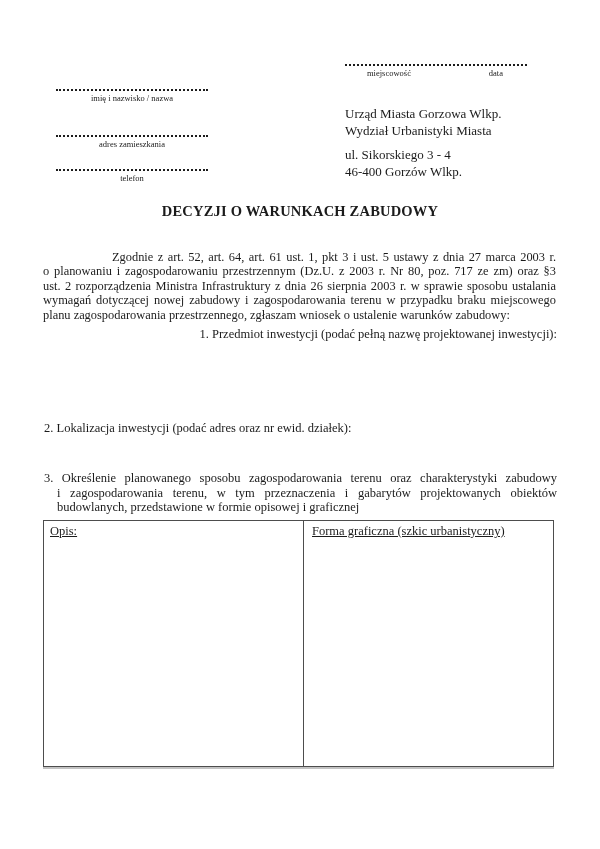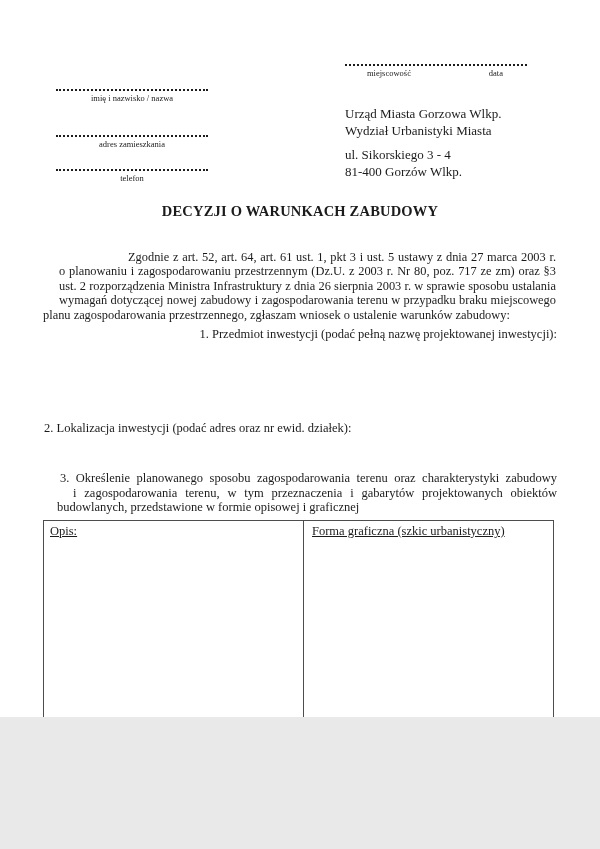--- a/index.html
+++ b/index.html
@@ -1,19 +1,19 @@
 <!DOCTYPE html>
 <html><head>
 <meta charset="utf-8">
 <style>
   * { margin:0; padding:0; box-sizing:border-box; }
   html,body { background:#e9e9e9; }
   body { font-family:"Liberation Serif","DejaVu Serif",serif; color:#1b1b1b; }
   .page {
-    position:relative; width:600px; height:717px; margin:0 auto;
+    position:relative; width:600px; height:849px; margin:0 auto;
     background:#ffffff; overflow:hidden;
   }
 
   
   .dotline { height:11px; border-bottom:2px dotted #1c1c1c; }
 
   
   .place-date { position:absolute; left:345px; top:55px; width:182px; }
   .place-date .sublabels {
     display:flex; justify-content:space-between;
@@ -30,21 +30,21 @@
   
   .office { position:absolute; left:345px; top:105px; font-weight:normal; font-size:13px; line-height:17px; }
   .office .gap { height:7px; }
 
   
   .title { position:absolute; top:203px; left:0; width:100%; text-align:center;
            font-weight:bold; font-size:14.5px; line-height:17px; letter-spacing:0.2px; }
 
   
   .intro { position:absolute; top:250px; left:43px; width:513px; font-size:12.4px; line-height:14.4px; }
-  .jline { text-align:justify; text-align-last:justify; white-space:nowrap; overflow:hidden;margin-left:16px; }
+  .jline { text-align:justify; text-align-last:justify; white-space:nowrap; overflow:hidden; }
   .intro .line:first-child { text-indent:69px; }
 
   
   .item { position:absolute; left:44px; width:513px; font-size:12.5px; line-height:14.6px; }
   .item-1 { top:327px;text-align:right; }
   .item-2 { top:421px; }
   .item-3 { top:471px; }
   .item-3 .line + .line { padding-left:13px; }
 
   
@@ -86,21 +86,21 @@
   <div class="field f-phone">
     <div class="dotline"></div>
     <div class="flabel">telefon</div>
   </div>
 
   <div class="office">
     <div>Urząd Miasta Gorzowa Wlkp.</div>
     <div>Wydział Urbanistyki Miasta</div>
     <div class="gap"></div>
     <div>ul. Sikorskiego 3 - 4</div>
-    <div>81-400 Gorzów Wlkp.</div>
+    <div>46-400 Gorzów Wlkp.</div>
   </div>
 
   <div class="title">
     <div>DECYZJI O WARUNKACH ZABUDOWY</div>
   </div>
 
   <div class="intro">
       <div class="line jline">Zgodnie z art. 52, art. 64, art. 61 ust. 1, pkt 3 i ust. 5 ustawy z dnia 27 marca 2003 r.</div>
       <div class="line jline">o planowaniu i zagospodarowaniu przestrzennym (Dz.U. z 2003 r. Nr 80, poz. 717 ze zm) oraz §3</div>
       <div class="line jline">ust. 2 rozporządzenia Ministra Infrastruktury z dnia 26 sierpnia 2003 r. w sprawie sposobu ustalania</div>

